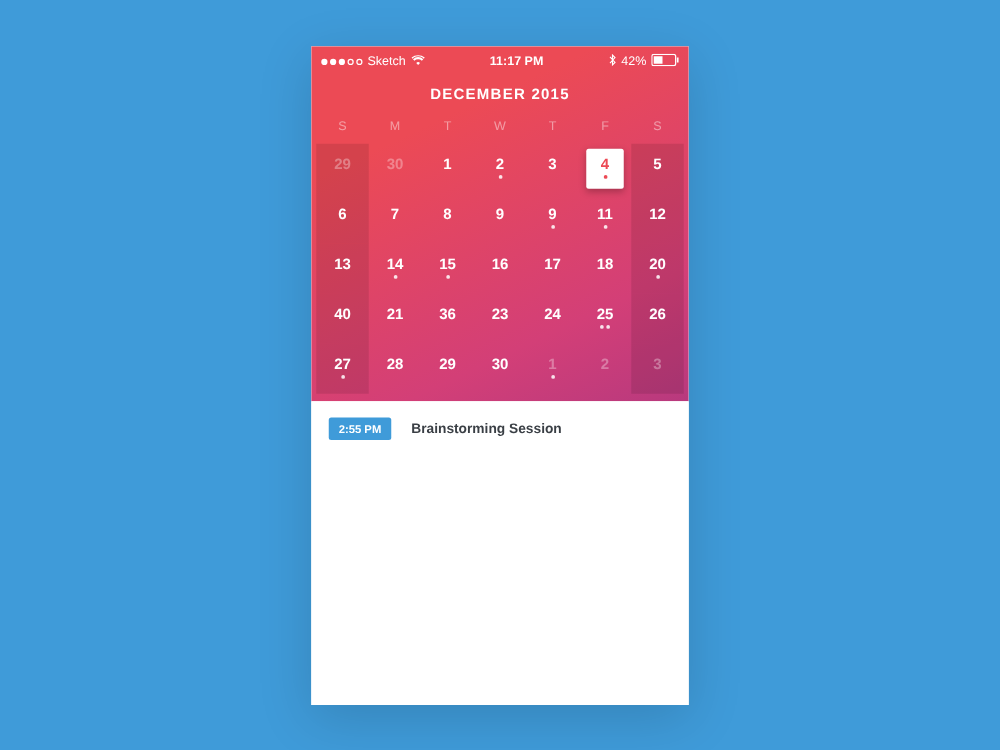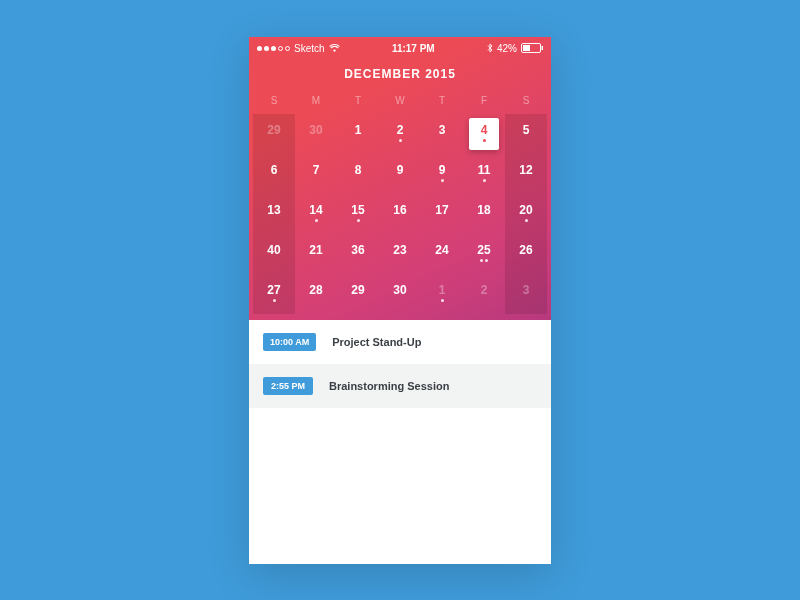--- a/index.html
+++ b/index.html
@@ -327,21 +327,17 @@
         </div>
         <div class="cell weekend out">
           <span class="day-num">3</span>
           <div class="dot-row"></div>
         </div>
       </div>
   </div>
 
   <div class="events" id="event-list">
       <div class="event-row">
-        <span class="badge" style="background: rgb(63, 155, 217);">10:00 AM</span>
-        <span>Project Stand-Up</span>
-      </div>
-      <div class="event-row">
         <span class="badge" style="background: rgb(63, 155, 217);">2:55 PM</span>
         <span>Brainstorming Session</span>
       </div>
     </div>
 </div>
 
 </body></html>

